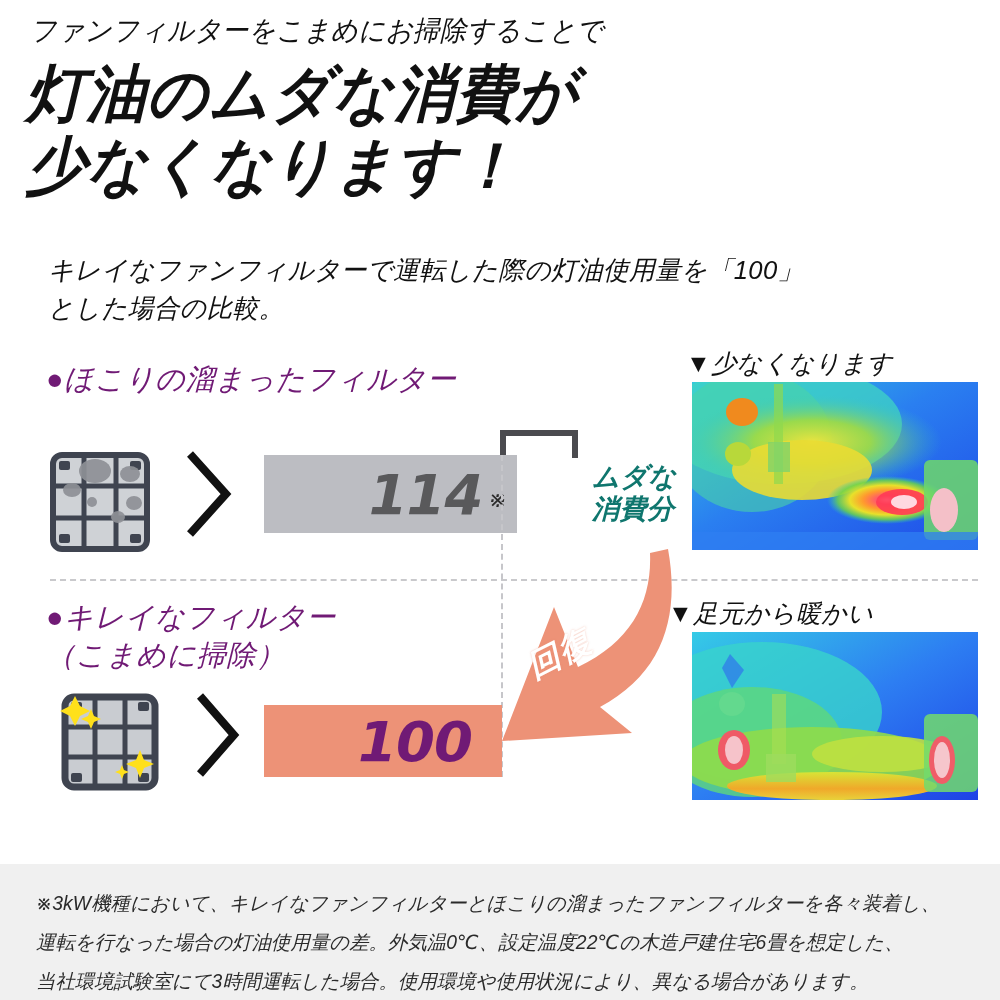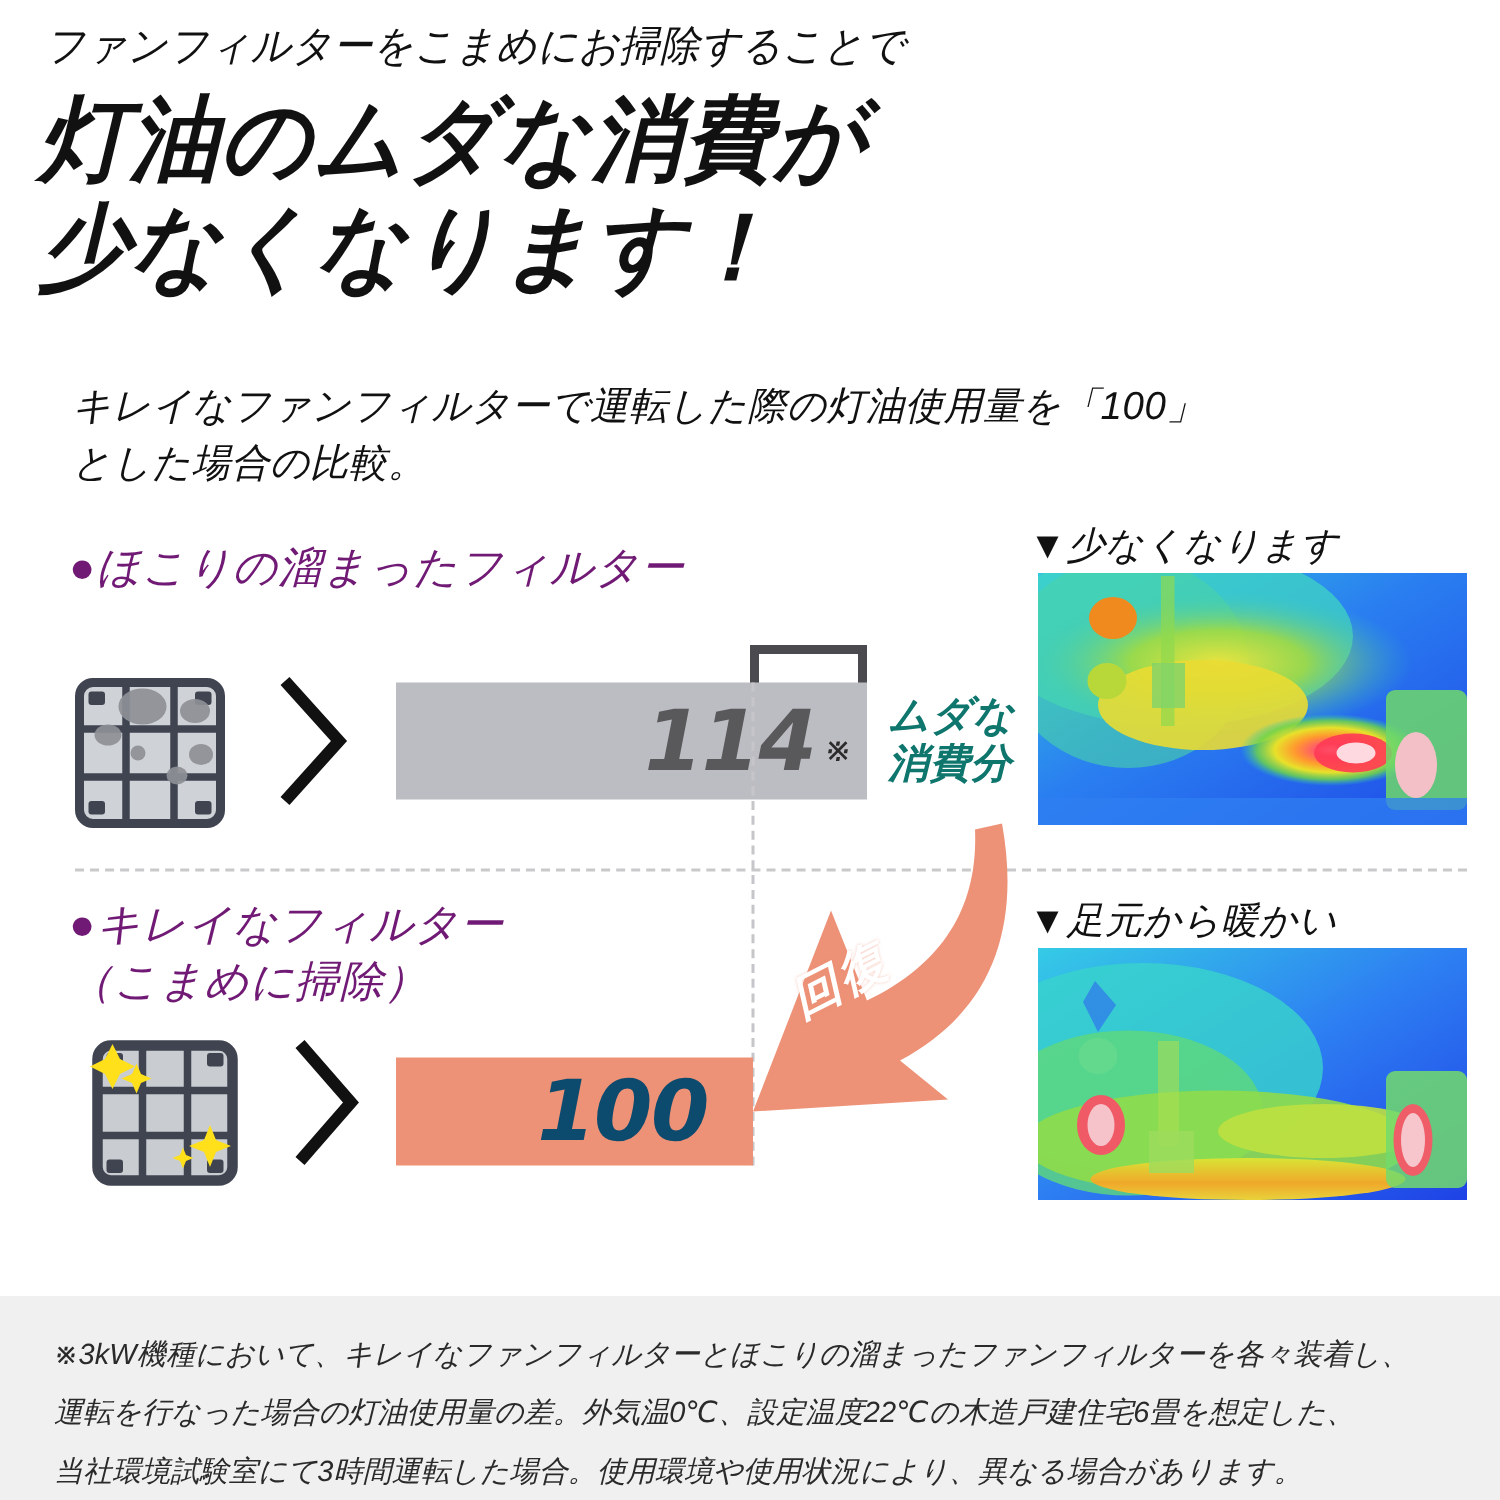--- a/index.html
+++ b/index.html
@@ -49,33 +49,33 @@
   #icon-clean{left:58px;top:690px;}
 
   
   .chevron{position:absolute;}
   #chev-dusty{left:180px;top:448px;}
   #chev-clean{left:190px;top:690px;}
 
   
   .bar{position:absolute;display:flex;align-items:center;justify-content:flex-end;}
   #bar-dusty{
-    left:264px;top:455px;width:314px;height:78px;
+    left:264px;top:455px;width:253px;height:78px;
     background:#bcbdc2;
   }
   #bar-clean{
     left:264px;top:705px;width:238px;height:72px;
     background:#ed9277;
   }
   .bar-value{
     font-size:56px;font-weight:700;letter-spacing:-1px;
     font-family:"DejaVu Sans","Liberation Sans",sans-serif;
   }
   #value-dusty{color:#59595b;margin-right:6px;}
-  #value-clean{color:#0c4a6e;margin-right:30px;}
+  #value-clean{color:#701a75;margin-right:30px;}
   .bar-mark{
     font-size:22px;color:#2b2b2b;margin-right:10px;
     position:relative;top:6px;
   }
 
   
   #waste-bracket{
     position:absolute;left:500px;top:430px;width:78px;height:28px;
     border:6px solid #4b4b4f;border-bottom:none;
     box-sizing:border-box;
@@ -111,21 +111,21 @@
     text-shadow:0 0 2px rgba(237,146,119,.5);
     white-space:nowrap;
   }
 
   
   .thermal-cap{
     position:absolute;font-size:25px;color:#111;white-space:nowrap;
     letter-spacing:0.4px;
   }
   #cap-top{left:686px;top:347px;}
-  #cap-bottom{left:686px;top:597px;}
+  #cap-bottom{left:668px;top:597px;}
   .thermal-img{position:absolute;left:692px;width:286px;height:168px;overflow:hidden;}
   #thermal-top{top:382px;}
   #thermal-bottom{top:632px;}
 
   
   #footnote-box{
     position:absolute;left:0;top:864px;width:1000px;height:136px;
     background:#f0f0f0;
   }
   #footnote-text{

